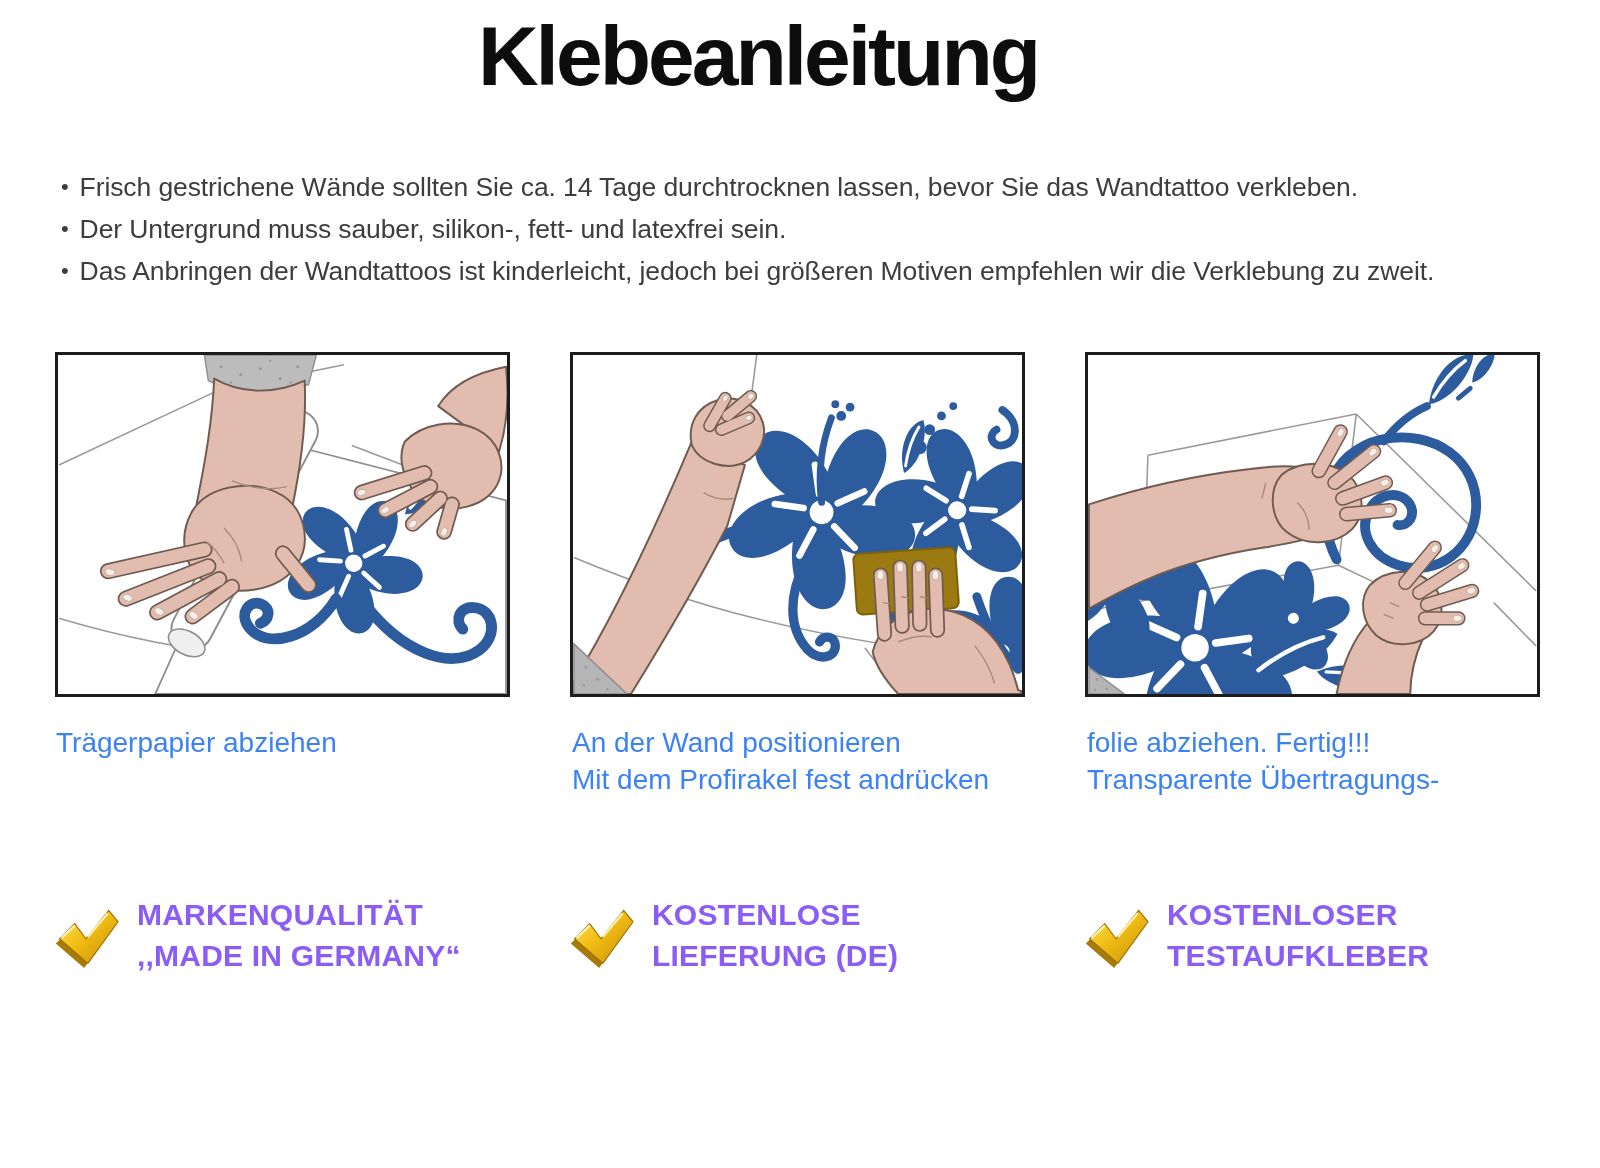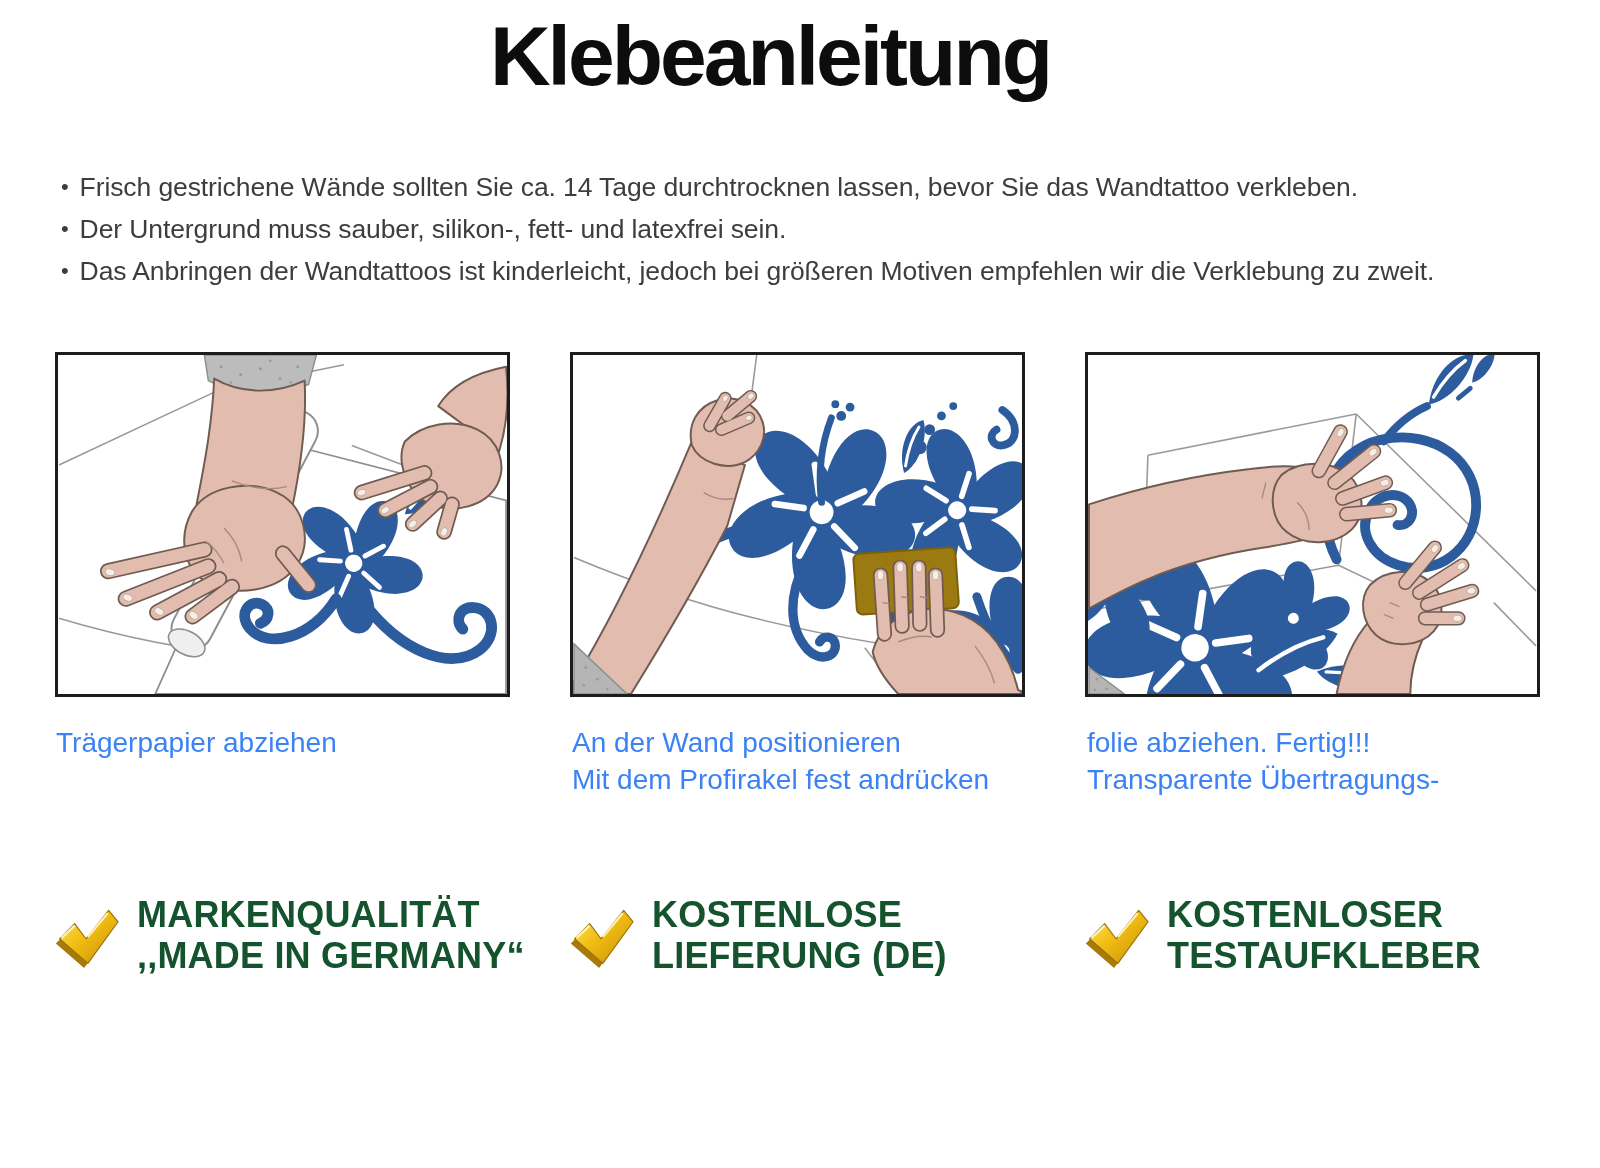--- a/index.html
+++ b/index.html
@@ -1,38 +1,38 @@
 <!DOCTYPE html>
 <html><head>
 <meta charset="utf-8">
 <style>
   html,body{margin:0;padding:0;}
   body{
     width:1600px;height:1168px;background:#ffffff;position:relative;overflow:hidden;
     font-family:"Liberation Sans","DejaVu Sans",sans-serif;
   }
   .title{
-    position:absolute;top:8px;left:12px;width:1516px;margin:0;text-align:center;
+    position:absolute;top:8px;left:0;width:1516px;margin:0;text-align:center;
     font-size:84px;font-weight:700;letter-spacing:-3px;color:#0d0d0d;
   }
   .bullets{position:absolute;left:44px;top:150px;margin:17px;padding:0;list-style:none;width:1520px;}
   .bullet{font-size:26.5px;color:#3d3d3d;line-height:40px;letter-spacing:-0.1px;white-space:nowrap;}
   .dot{display:inline-block;margin-right:11px;font-size:22px;transform:translateY(-2px);color:#3d3d3d;}
   .panel{
     position:absolute;top:352px;width:455px;height:345px;background:#fff;
     border:3px solid #1c1c1c;box-sizing:border-box;
   }
   .panel svg{width:100%;height:100%;display:block;}
   .p1{left:55px}.p2{left:570px}.p3{left:1085px}
   .caption{position:absolute;top:724px;font-size:28px;color:#3b82f6;line-height:37px;}
   .c1{left:56px}.c2{left:572px}.c3{left:1087px}
   .badge{position:absolute;top:894px;display:flex;align-items:center;gap:17px;}
   .b1{left:52px}.b2{left:567px}.b3{left:1082px}
   .check-icon{width:68px;height:68px;flex:0 0 auto;}
-  .badge-text{font-weight:700;font-size:36px;line-height:41px;color:#14532d;letter-spacing:0.2px;white-space:nowrap;}
+  .badge-text{font-weight:700;font-size:30px;line-height:41px;color:#8b5cf6;letter-spacing:0.2px;white-space:nowrap;}
 </style>
 </head>
 <body>
 
 <h1 class="title">Klebeanleitung</h1>
 
 <ul class="bullets">
   <li class="bullet"><span class="dot">•</span><span>Frisch gestrichene Wände sollten Sie ca. 14 Tage durchtrocknen lassen, bevor Sie das Wandtattoo verkleben.</span></li>
   <li class="bullet"><span class="dot">•</span><span>Der Untergrund muss sauber, silikon-, fett- und latexfrei sein.</span></li>
   <li class="bullet"><span class="dot">•</span><span>Das Anbringen der Wandtattoos ist kinderleicht, jedoch bei größeren Motiven empfehlen wir die Verklebung zu zweit.</span></li>

